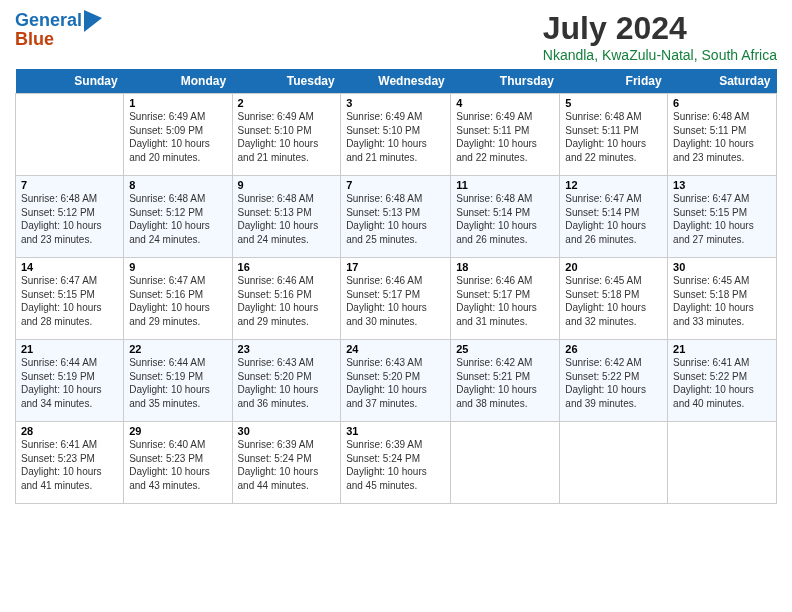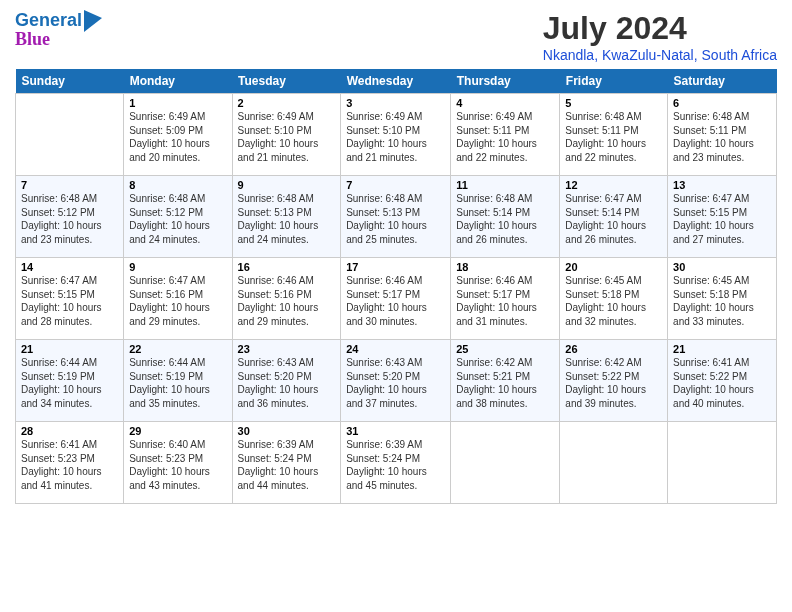--- a/index.html
+++ b/index.html
@@ -42,31 +42,31 @@
     }
     .title-area {
     }
     .month-year {
       font-size: 32px;
       font-weight: bold;
       color: #333;
     }
     .location {
       font-size: 14px;
-      color: #1d4ed8;
+      color: #15803d;
     }
     .calendar-table {
       width: 100%;
       border-collapse: collapse;
       font-size: 10.5px;
     }
     .calendar-table th {
       background-color: #1a6eb5;
       color: #fff;
-      text-align: left;
+      text-align: right;
       padding: 5px 6px;
       font-size: 12px;
       font-weight: bold;
     }
     .calendar-table td {
       border: 1px solid #ccc;
       vertical-align: top;
       padding: 3px 5px;
       width: 113px;
       height: 82px;
@@ -100,21 +100,21 @@
     <div class="logo">
       <div>
         <div style="display:flex;align-items:center;">
           <span class="logo-text">
             <span>General</span>
           </span>
           <svg class="logo-icon" viewBox="0 0 18 22" xmlns="http://www.w3.org/2000/svg">
             <polygon points="0,0 18,8 0,22" fill="#1a6eb5"></polygon>
           </svg>
         </div>
-        <div class="logo-text" style="color:#a21caf;margin-top:-2px;font-family:Liberation Serif, serif;">Blue</div>
+        <div class="logo-text" style="color:#c2410c;margin-top:-2px;">Blue</div>
       </div>
     </div>
     <div class="title-area">
       <div class="month-year">July 2024</div>
       <div class="location">Nkandla, KwaZulu-Natal, South Africa</div>
     </div>
   </div>
 
   <table class="calendar-table">
     <thead>

